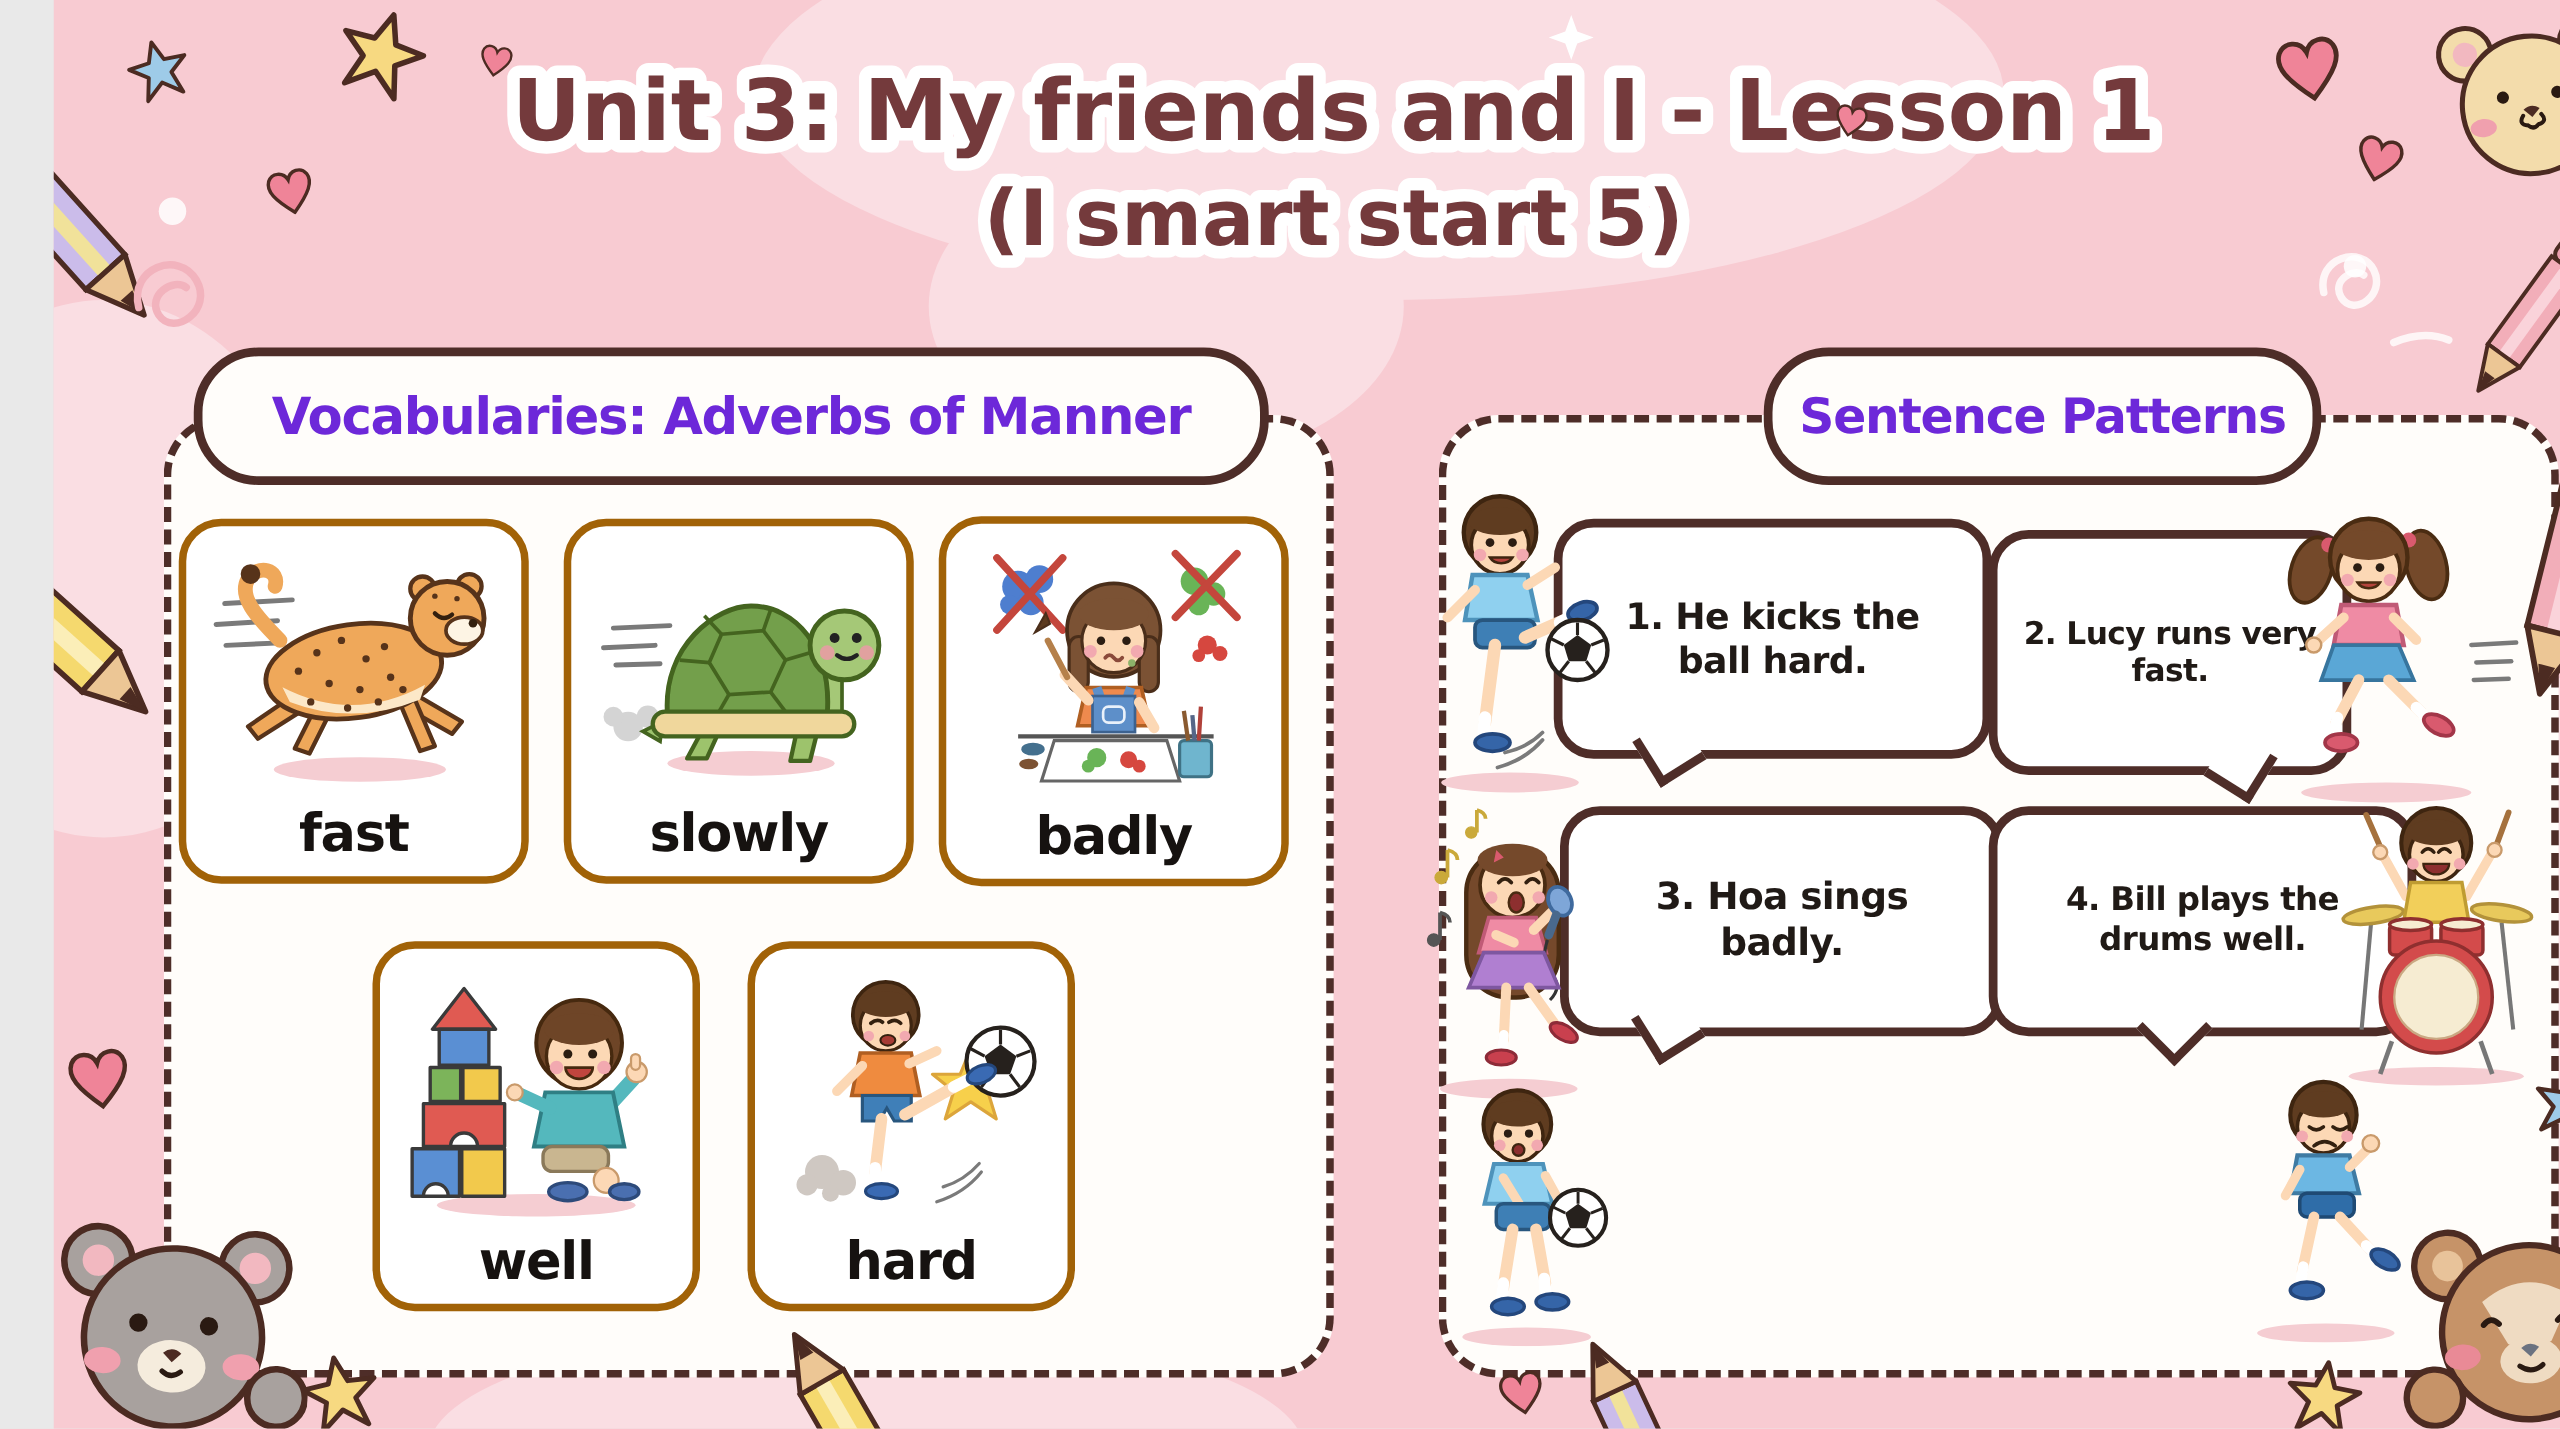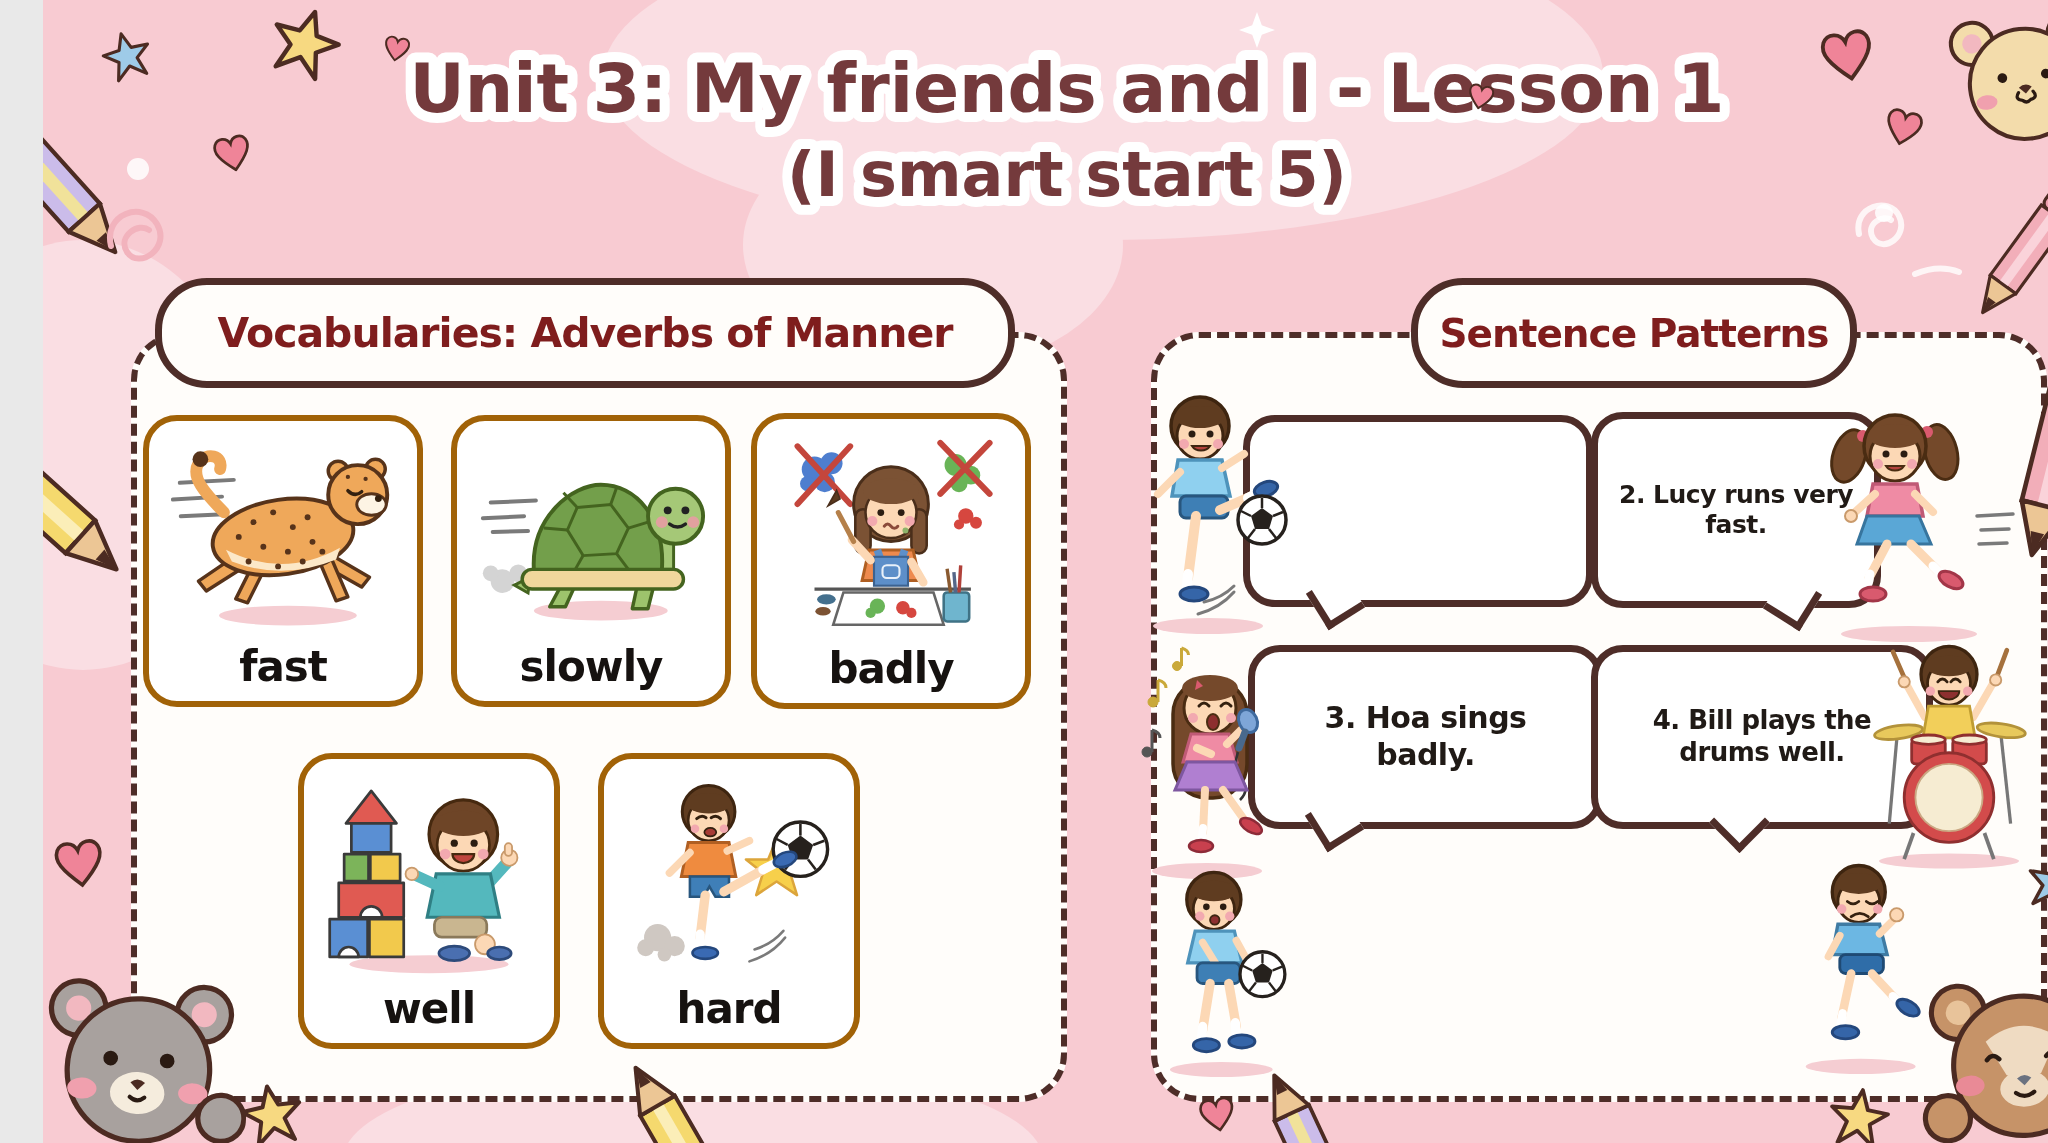--- a/index.html
+++ b/index.html
@@ -8,21 +8,21 @@
   .blob{position:absolute;background:#fadee3;border-radius:50%;}
   .dot{position:absolute;background:#ffffff;border-radius:50%;opacity:.85;}
 
   .title-svg{position:absolute;left:0;top:0;width:2048px;height:240px;z-index:2;}
   .title-svg text{font-family:"DejaVu Sans",sans-serif;font-weight:bold;
                   fill:#743a3c;stroke:#ffffff;stroke-linejoin:round;paint-order:stroke;}
 
   .panel{position:absolute;background:#fffdfa;border:6px dashed #4e2d28;border-radius:48px;z-index:1;}
   .pill{position:absolute;background:#fffdfa;border:7px solid #4e2d28;border-radius:52px;
         display:flex;align-items:center;justify-content:center;z-index:5;}
-  .pill span{font-weight:bold;color:#7f1d1d;letter-spacing:-1px;}
+  .pill span{font-weight:bold;color:#6d28d9;letter-spacing:-1px;}
 
   .card{position:absolute;background:#ffffff;border:6px solid #a16207;border-radius:34px;z-index:2;}
   .card .illus{position:absolute;left:50%;transform:translateX(-50%);top:12px;}
   .card .label{position:absolute;left:0;right:0;bottom:10px;text-align:center;
                font-weight:bold;font-size:42px;color:#161210;letter-spacing:-1px;}
 
   .bubble{position:absolute;background:#ffffff;border:7px solid #4e2d28;border-radius:32px;
           display:flex;align-items:center;justify-content:center;text-align:center;
           font-weight:bold;color:#201a16;padding:10px 18px;line-height:1.22;z-index:3;
           letter-spacing:-0.5px;}
@@ -314,24 +314,25 @@
     <g stroke="#26211d" stroke-width="2.5">
         <line x1="124" y1="120" x2="124" y2="110"></line>
         <line x1="135" y1="128" x2="145" y2="124"></line>
         <line x1="131" y1="141" x2="138" y2="150"></line>
         <line x1="117" y1="141" x2="110" y2="150"></line>
         <line x1="113" y1="128" x2="103" y2="123"></line>
       </g>
   </svg>
 
   <div class="bubble" style="left:1200px;top:415px;width:300px;height:158px;font-size:29px;">
+    <span>1. He kicks the ball hard.</span>
     <div class="tail" style="left:64px;transform:rotate(58deg);"></div>
   </div>
 
-  <div class="bubble" style="left:1548px;top:412px;width:240px;height:162px;font-size:25px;">
+  <div class="bubble" style="left:1548px;top:424px;width:240px;height:162px;font-size:25px;">
     <span>2. Lucy runs very fast.</span>
     <div class="tail" style="right:60px;transform:rotate(32deg);"></div>
   </div>
 
   <svg class="char" style="left:1766px;top:396px;" width="210" height="250" viewBox="0 0 210 250">
     <ellipse cx="100" cy="238" rx="68" ry="8" fill="#f5cdd2"></ellipse>
     <g stroke="#7a7a7a" stroke-width="3.5" stroke-linecap="round">
       <line x1="168" y1="120" x2="204" y2="118"></line>
         <line x1="172" y1="134" x2="200" y2="133"></line>
         <line x1="170" y1="148" x2="198" y2="147"></line>

